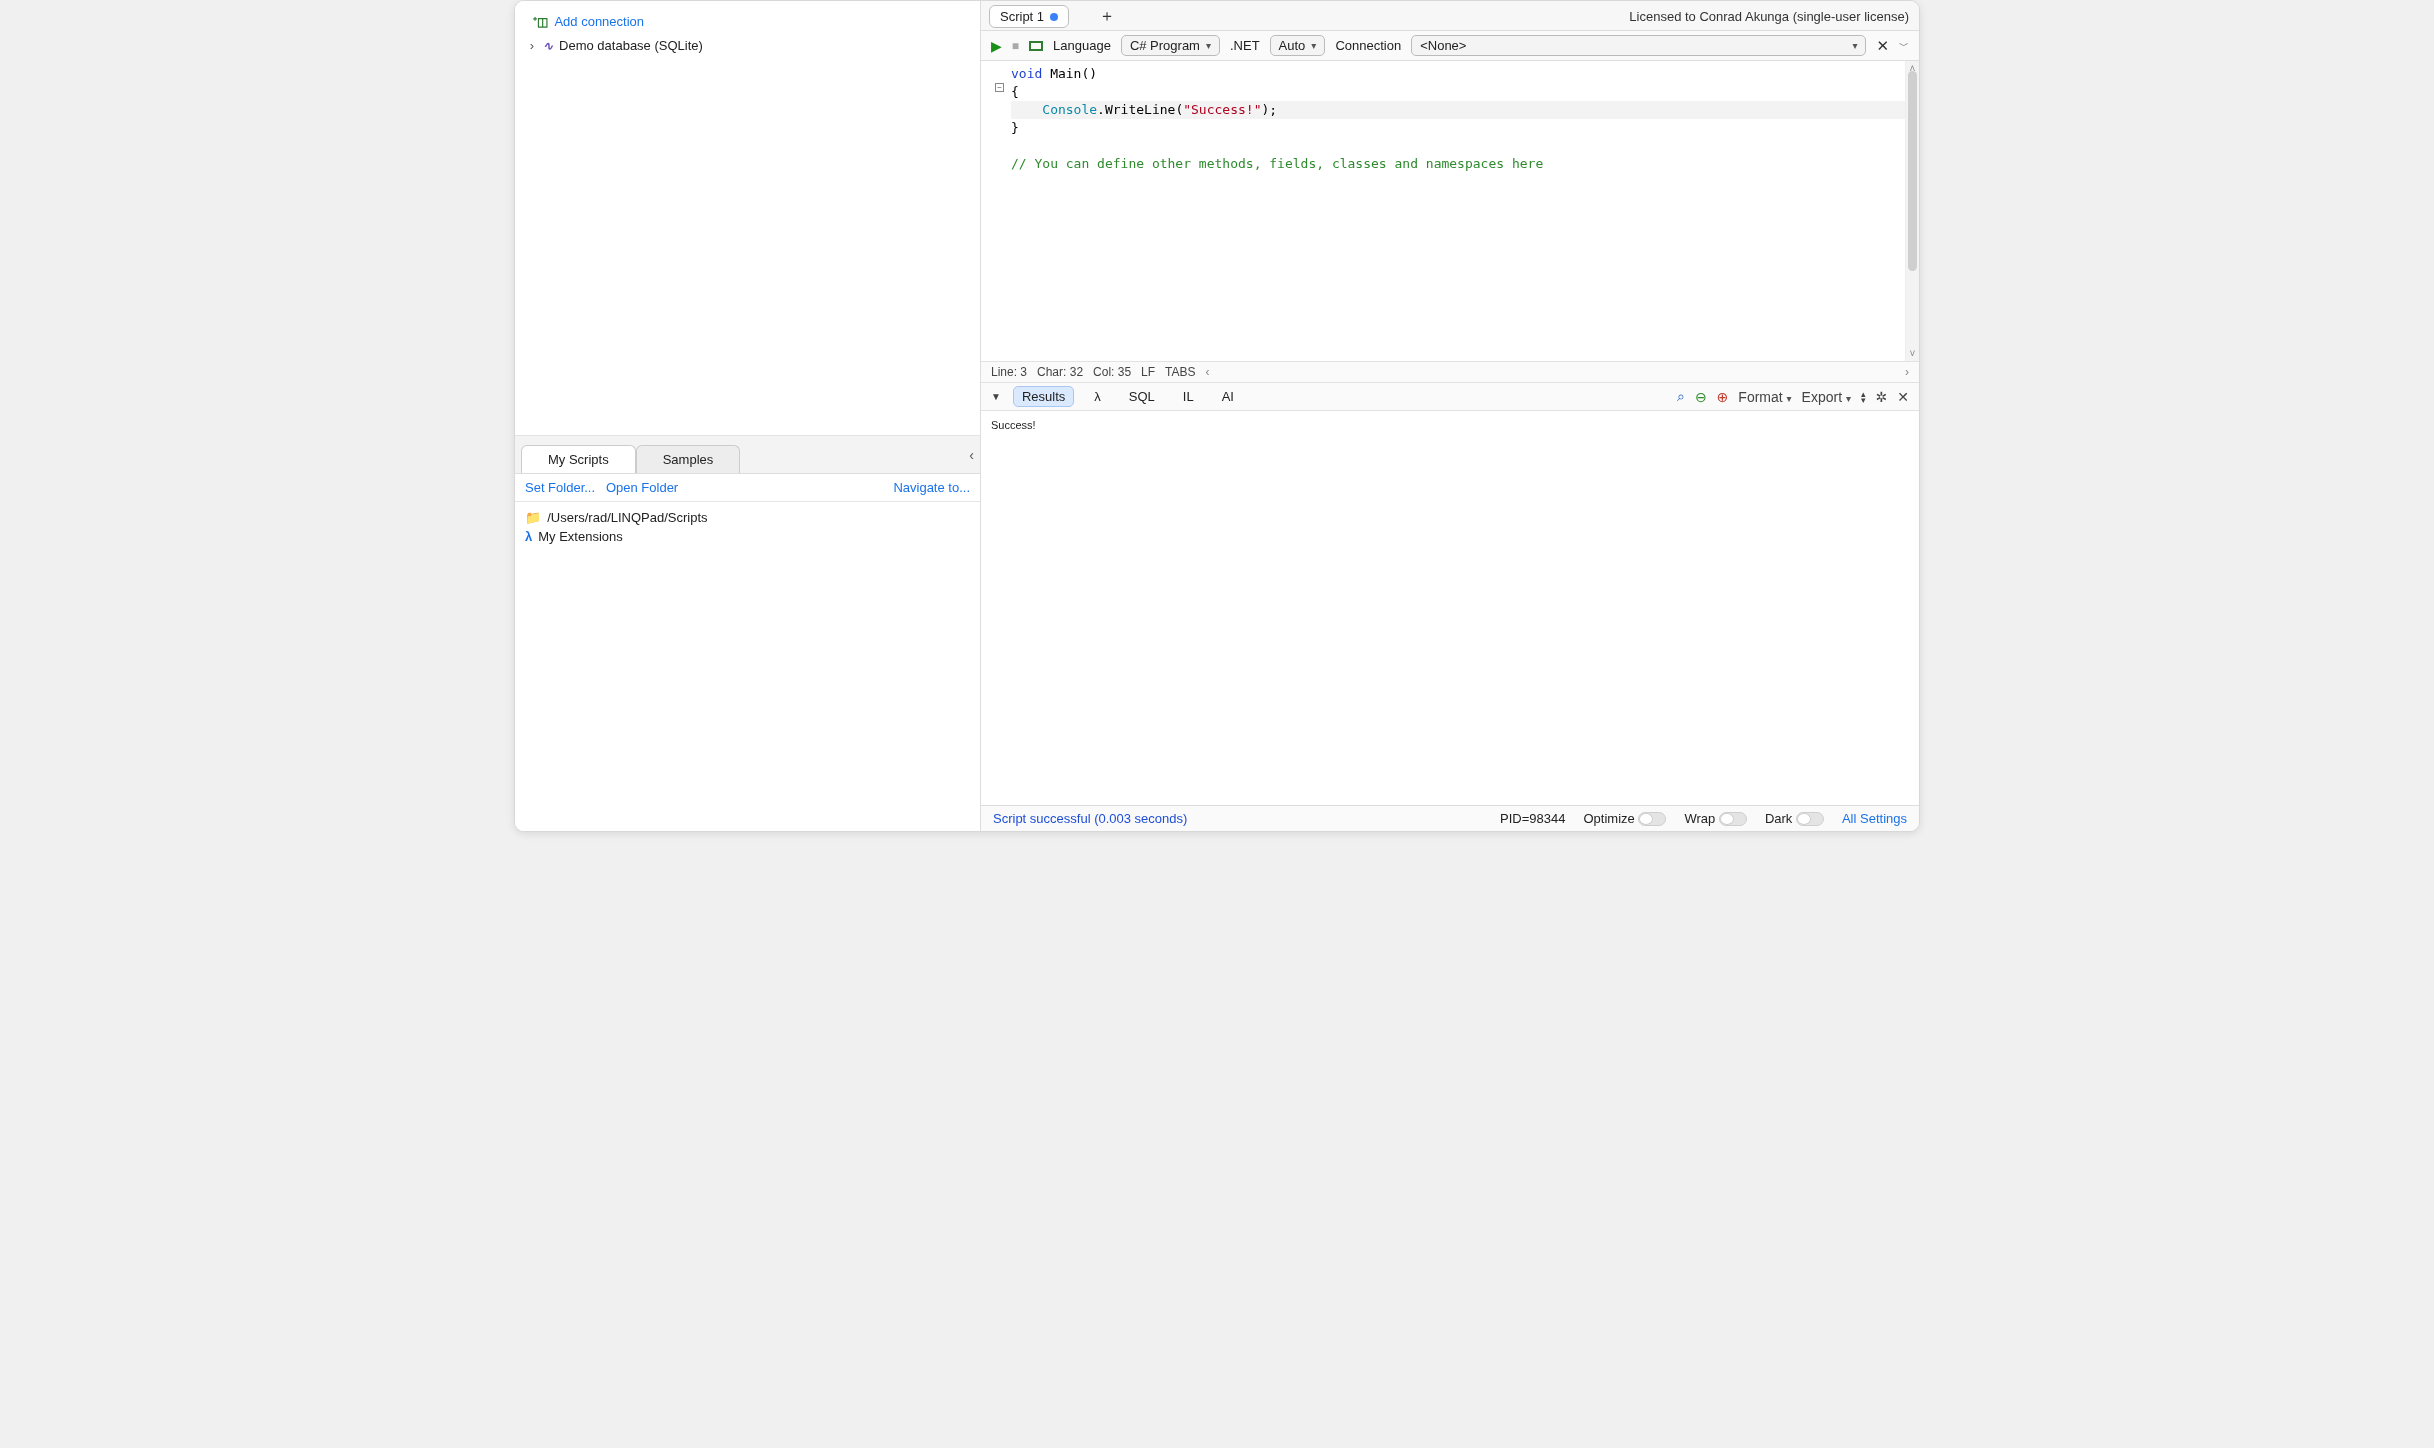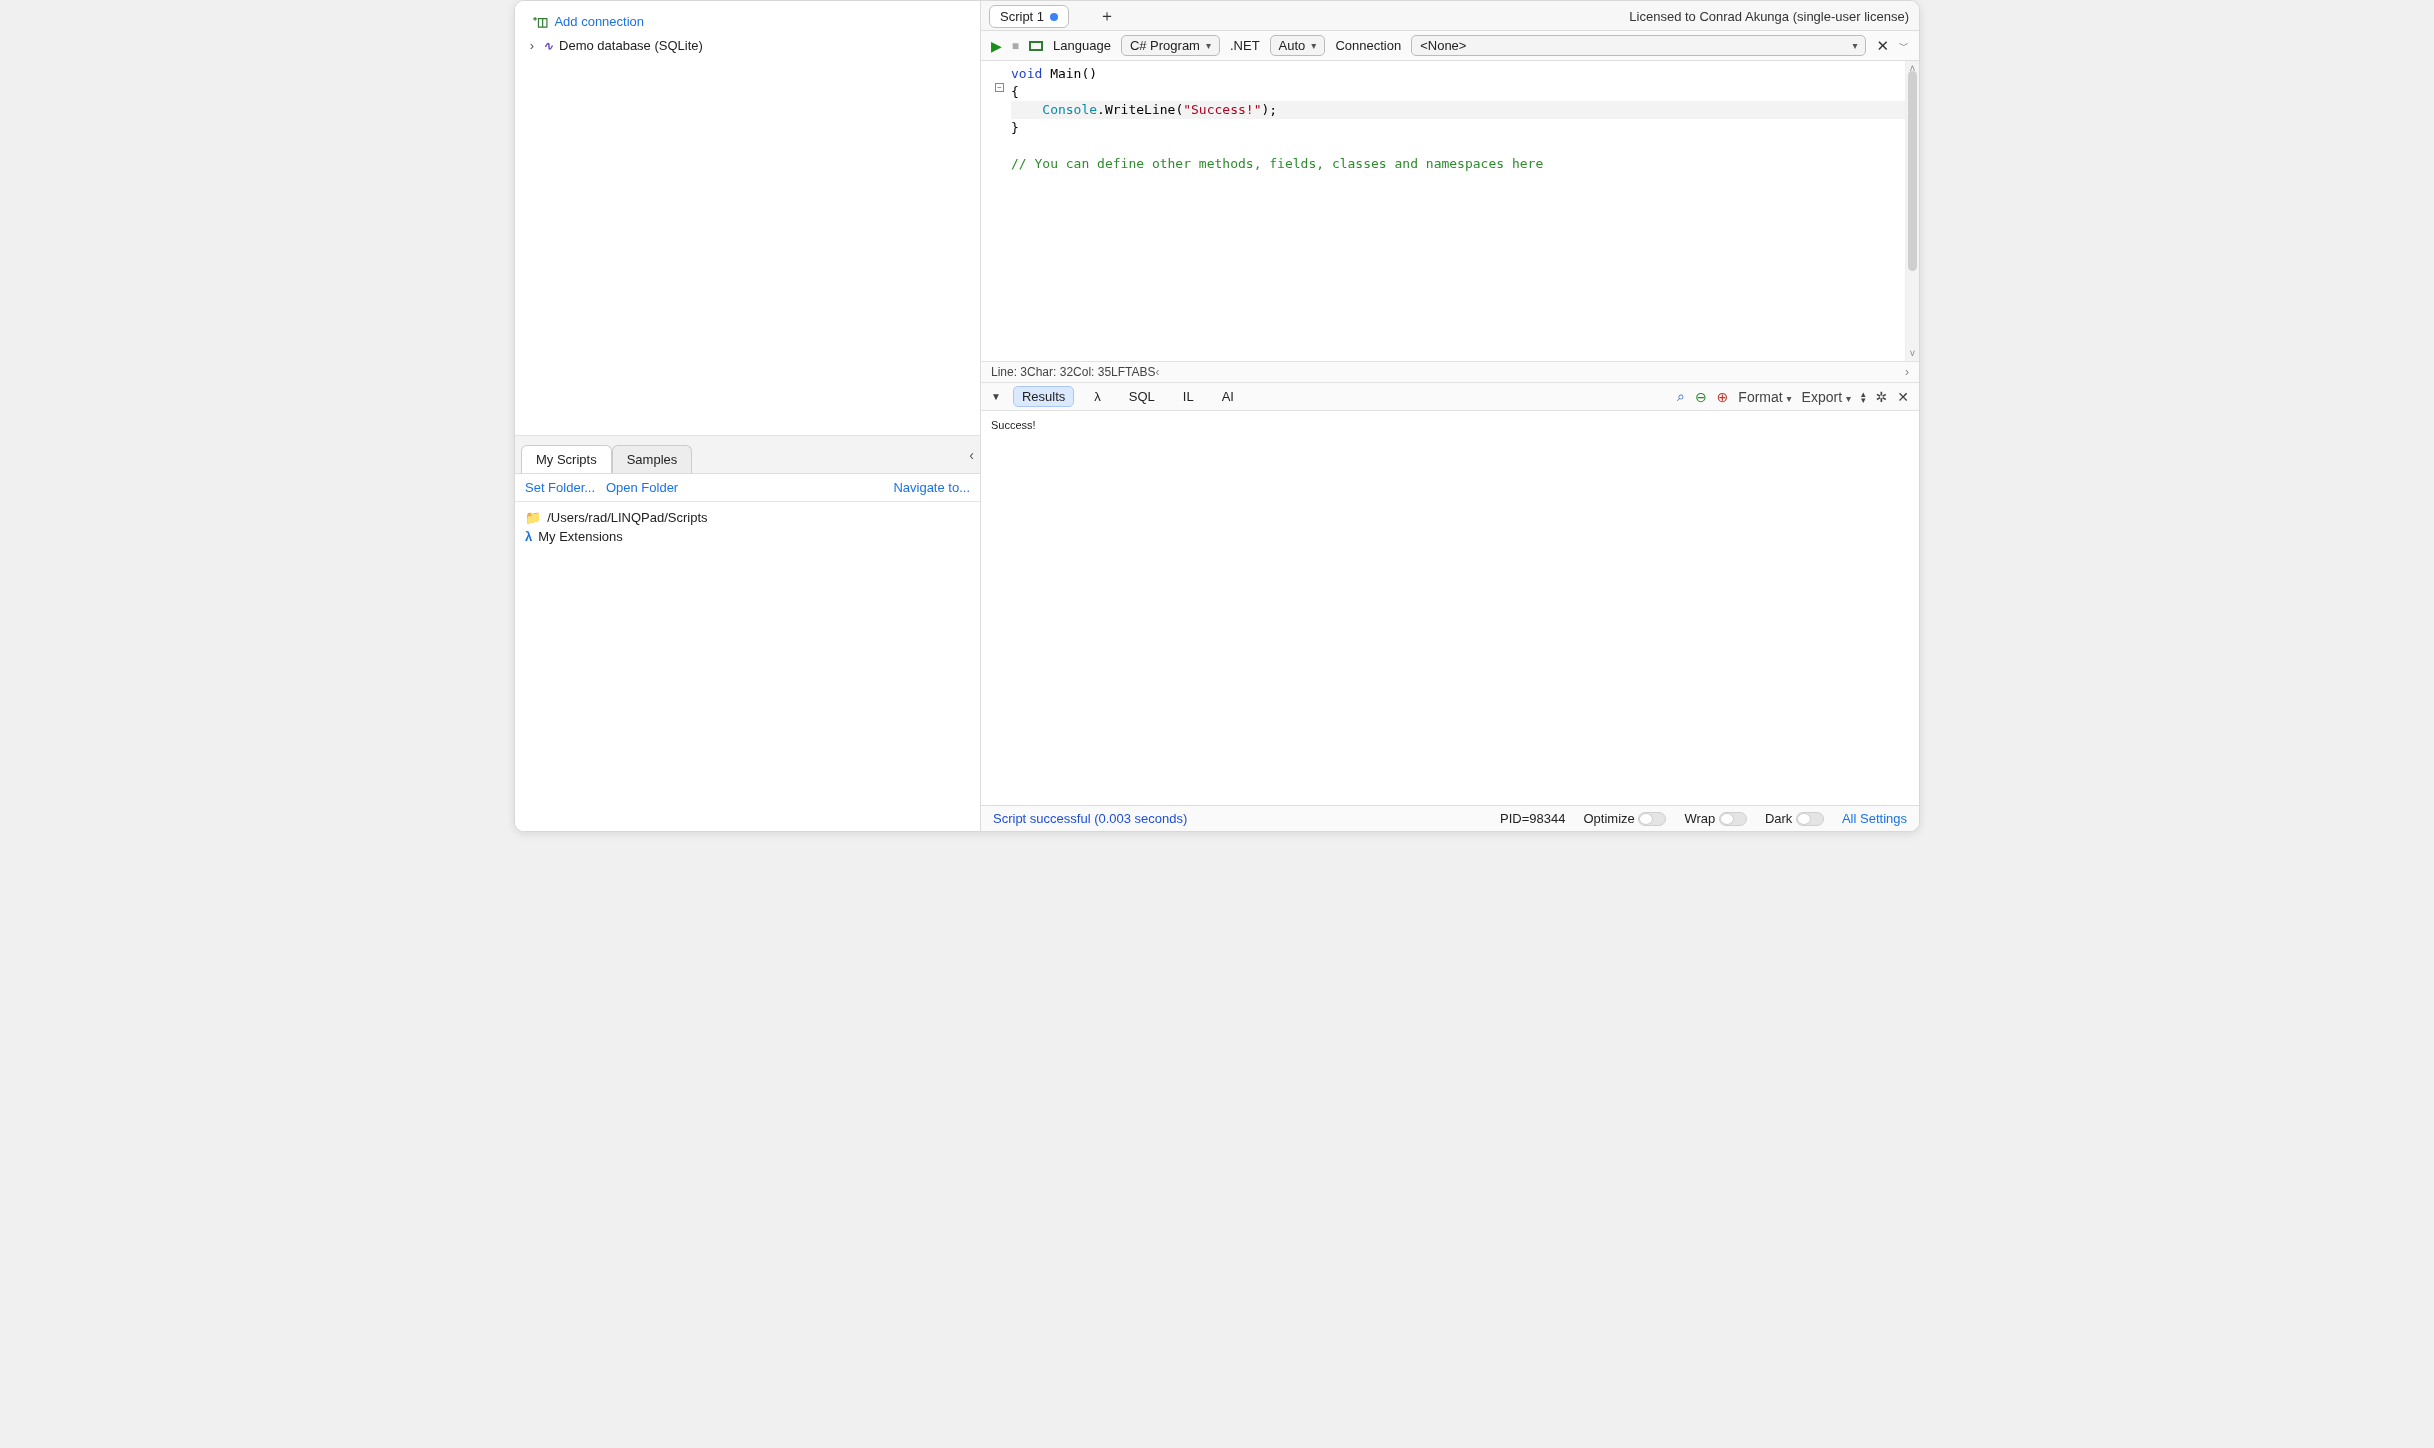--- a/index.html
+++ b/index.html
@@ -17,21 +17,21 @@
   .left { width: 466px; display: flex; flex-direction: column; border-right: 1px solid #ddd; background: #fafafa; }
   .conn-panel { flex: 1; padding: 8px 10px; min-height: 0; background: #fff; }
   .addconn { display: flex; align-items: center; gap: 6px; color: #1a73e8; cursor: pointer; margin: 4px 2px 6px 8px; }
   .plusdb { color: #2e7d32; font-weight: bold; font-size: 12px; }
   .treeitem { display: flex; align-items: center; gap: 6px; padding: 2px 2px; cursor: pointer; }
   .chev { width: 10px; text-align: center; color: #555; }
   .csharp-ico { color: #6b4fbb; font-weight: bold; font-style: italic; font-size: 12px; }
   .split-h { height: 6px; cursor: row-resize; background: #f3f3f3; border-top: 1px solid #e4e4e4; }
   .scripts-panel { flex: 0 0 390px; display: flex; flex-direction: column; background: #fafafa; }
   .scripts-tabs { display: flex; align-items: flex-end; padding: 0 6px; border-bottom: 1px solid #ddd; gap: 0; background: #f3f3f3; position: relative; }
-  .stab { padding: 6px 14px; border: 1px solid #ccc; border-bottom: none; border-radius: 6px 6px 0 0; background: #ededed; font-size: 13px; cursor: pointer; margin-top: 4px; }
+  .stab { padding: 6px 26px; border: 1px solid #ccc; border-bottom: none; border-radius: 6px 6px 0 0; background: #ededed; font-size: 13px; cursor: pointer; margin-top: 4px; }
   .stab.active { background: #fff; }
   .collapse-left { position: absolute; right: 6px; top: 6px; color: #555; cursor: pointer; font-size: 14px; }
   .scriptlinks { display: flex; justify-content: space-between; padding: 6px 10px; border-bottom: 1px solid #e5e5e5; background: #fff; }
   .scriptlinks a { color: #1a73e8; cursor: pointer; }
   .scriptlist { flex: 1; padding: 6px 10px; background: #fff; }
   .srow { display: flex; align-items: center; gap: 6px; padding: 2px 0; }
   .folder-ico { color: #d9a437; }
   .lambda-ico { color: #1a73e8; font-weight: 600; }
   
   .right { flex: 1; display: flex; flex-direction: column; min-width: 0; }
@@ -175,21 +175,21 @@
 <span class="c-comment">// You can define other methods, fields, classes and namespaces here</span></pre>
         </div>
         <div class="editor-scroll">
           <div class="scroll-arrow" style="top:2px">˄</div>
           <div class="scroll-thumb"></div>
           <div class="scroll-arrow" style="bottom:2px">˅</div>
         </div>
       </div>
 
       <div class="statusline">
-        <div style="display:flex; ">
+        <div style="display:flex; gap:10px;">
           <span>Line: 3</span>
           <span>Char: 32</span>
           <span>Col: 35</span>
           <span>LF</span>
           <span>TABS</span>
           <span class="navs">
               <span>‹</span>
             </span>
         </div>
         <span class="navs">

